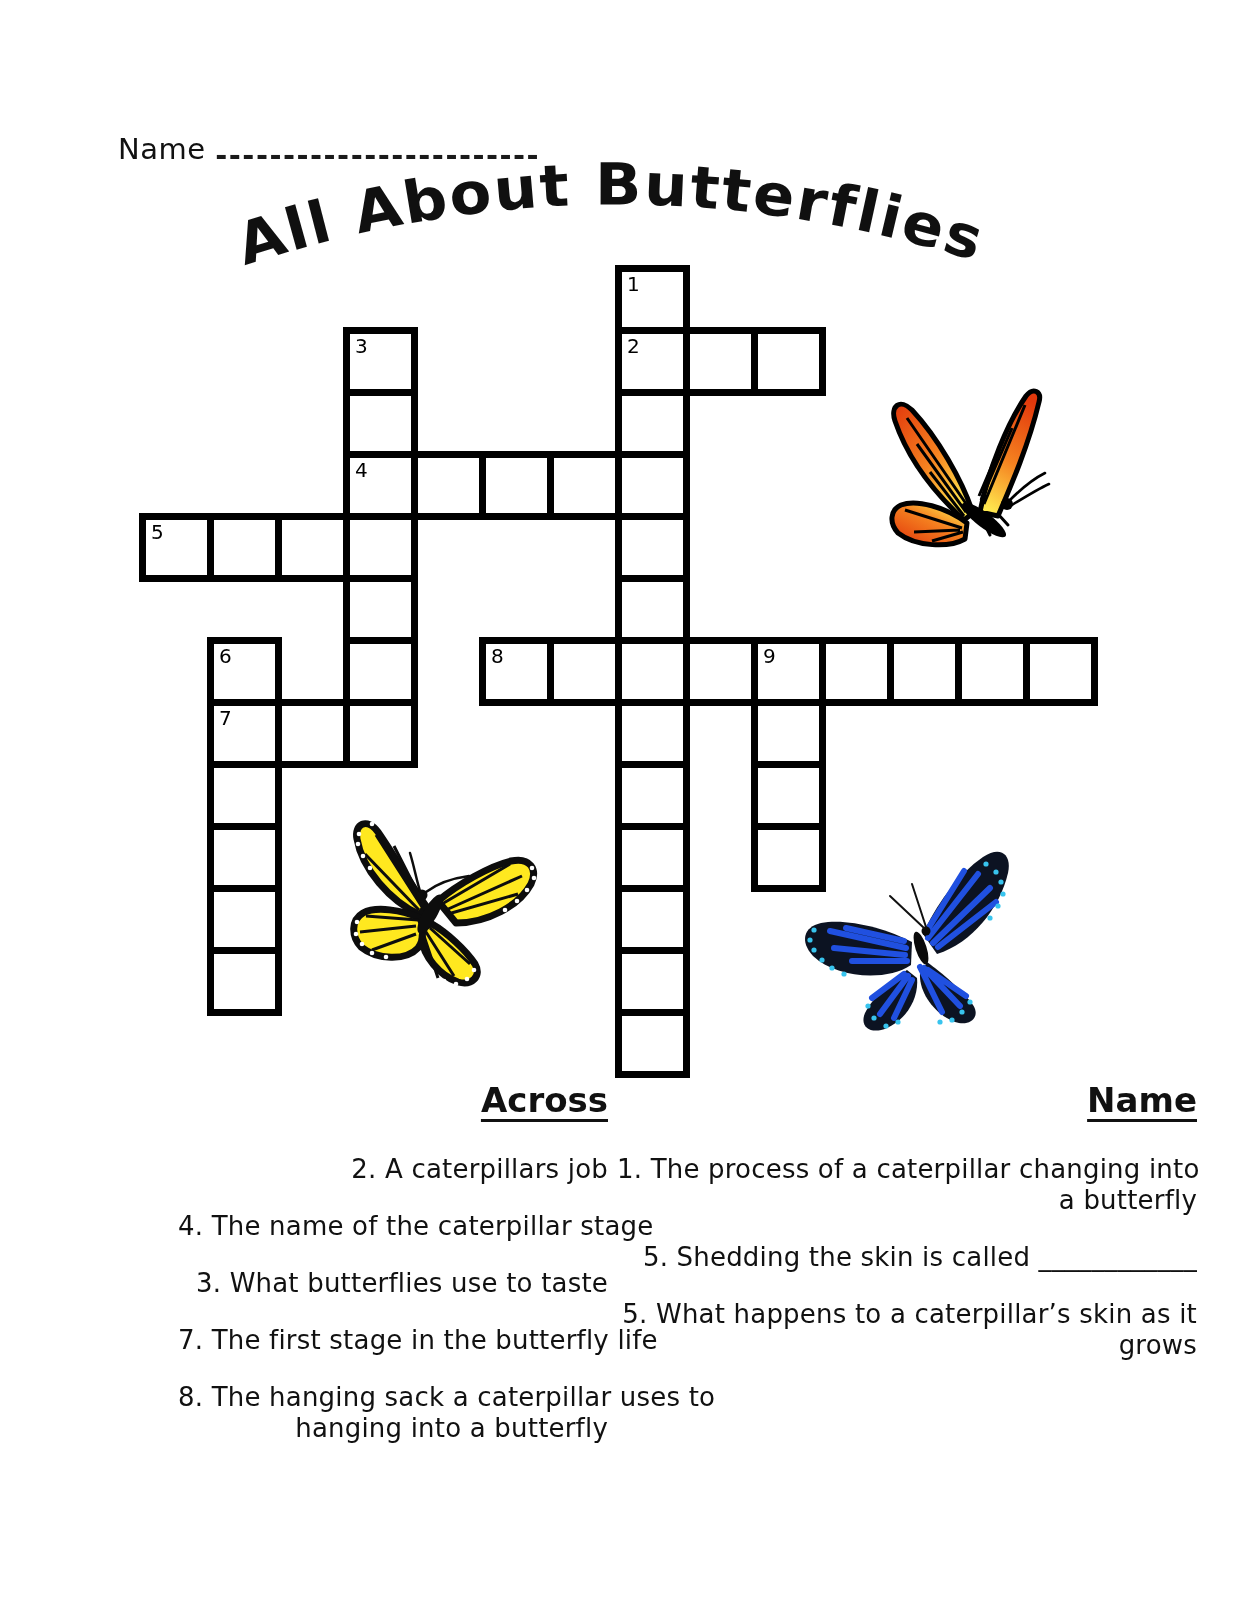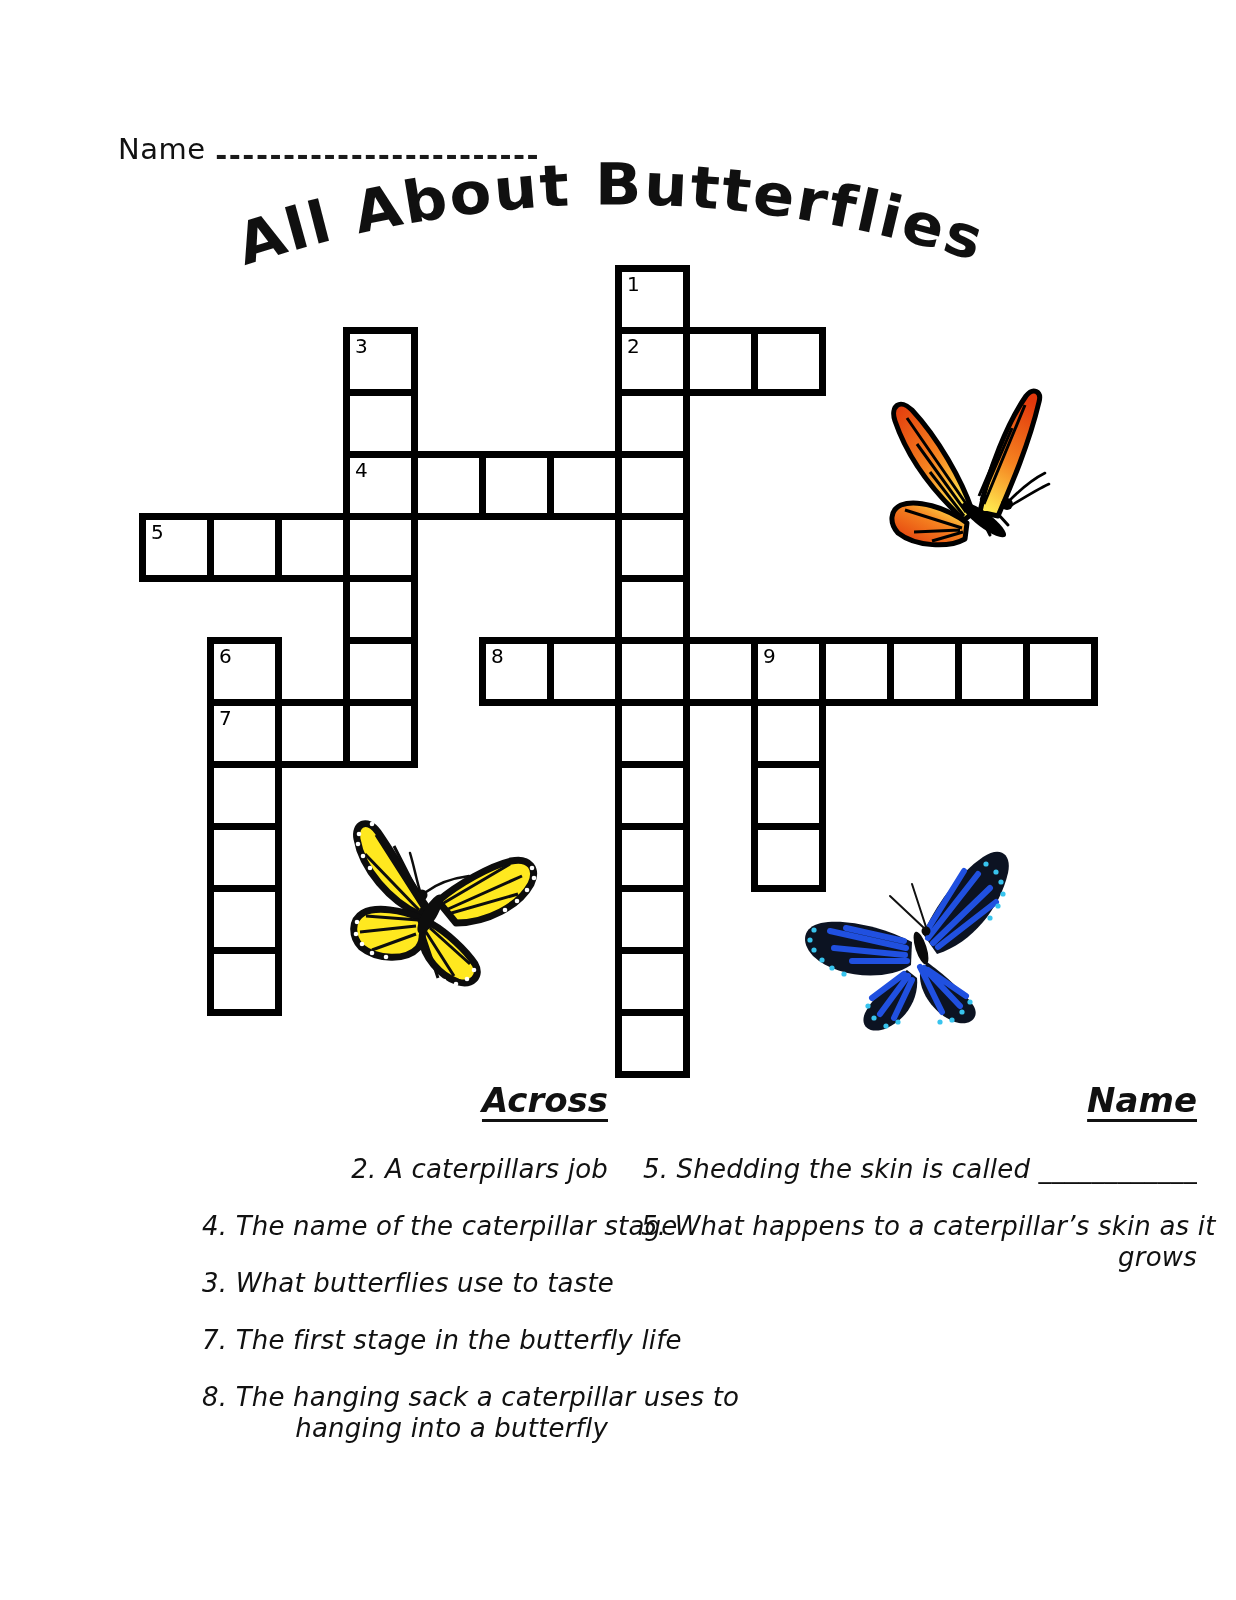--- a/index.html
+++ b/index.html
@@ -6,27 +6,27 @@
   .page{
     position:relative;width:1236px;height:1600px;background:#ffffff;overflow:hidden;
     font-family:"DejaVu Sans",sans-serif;color:#111;text-align:right;
   }
   .name-row{position:absolute;left:118px;top:132px;font-size:29px;letter-spacing:.5px;}
   .name-dashes{position:relative;top:6px;letter-spacing:1.5px;font-weight:bold;color:#1a1a1a;}
   .title-svg{position:absolute;left:225px;top:148px;}
   .grid-layer{position:absolute;left:0;top:0;width:100%;height:100%;}
   .cell{position:absolute;background:#fff;border-style:solid;border-color:#000;box-sizing:border-box;}
   .cellnum{position:absolute;font-size:20px;line-height:20px;color:#000;}
-  .clues{position:absolute;font-style:italic;}
+  .clues{position:absolute;}
   .clues-across{left:178px;top:1080px;width:430px;}
   .clues-down{left:617px;top:1080px;width:580px;}
   .clue-heading{font-size:34px;font-weight:bold;margin:0 0 34px 0;
     text-decoration:underline;text-underline-offset:7px;text-decoration-thickness:3px;}
   .clue{font-size:26px;line-height:31px;margin-bottom:26px;letter-spacing:.2px;}
-  .clue-line{white-space:nowrap;margin-left:24px;}
+  .clue-line{white-space:nowrap;}
   .butterfly{position:absolute;}
 </style>
 </head>
 <body>
 
 <div class="page">
 
   <div class="name-row">
     <span>Name</span>
     <span class="name-dashes">------------------------</span>
@@ -226,20 +226,24 @@
           <div class="clue-line">8. The hanging sack a caterpillar uses to</div>
           <div class="clue-line">hanging into a butterfly</div>
         </div>
       </div>
   </div>
 
   <div class="clues clues-down">
     <h2 class="clue-heading">Name</h2>
     <div>
         <div class="clue">
+          <div class="clue-line">1. The process of a caterpillar changing into</div>
+          <div class="clue-line">a butterfly</div>
+        </div>
+        <div class="clue">
           <div class="clue-line">5. Shedding the skin is called ____________</div>
         </div>
         <div class="clue">
           <div class="clue-line">5. What happens to a caterpillar’s skin as it</div>
           <div class="clue-line">grows</div>
         </div>
       </div>
   </div>
 
 </div>

